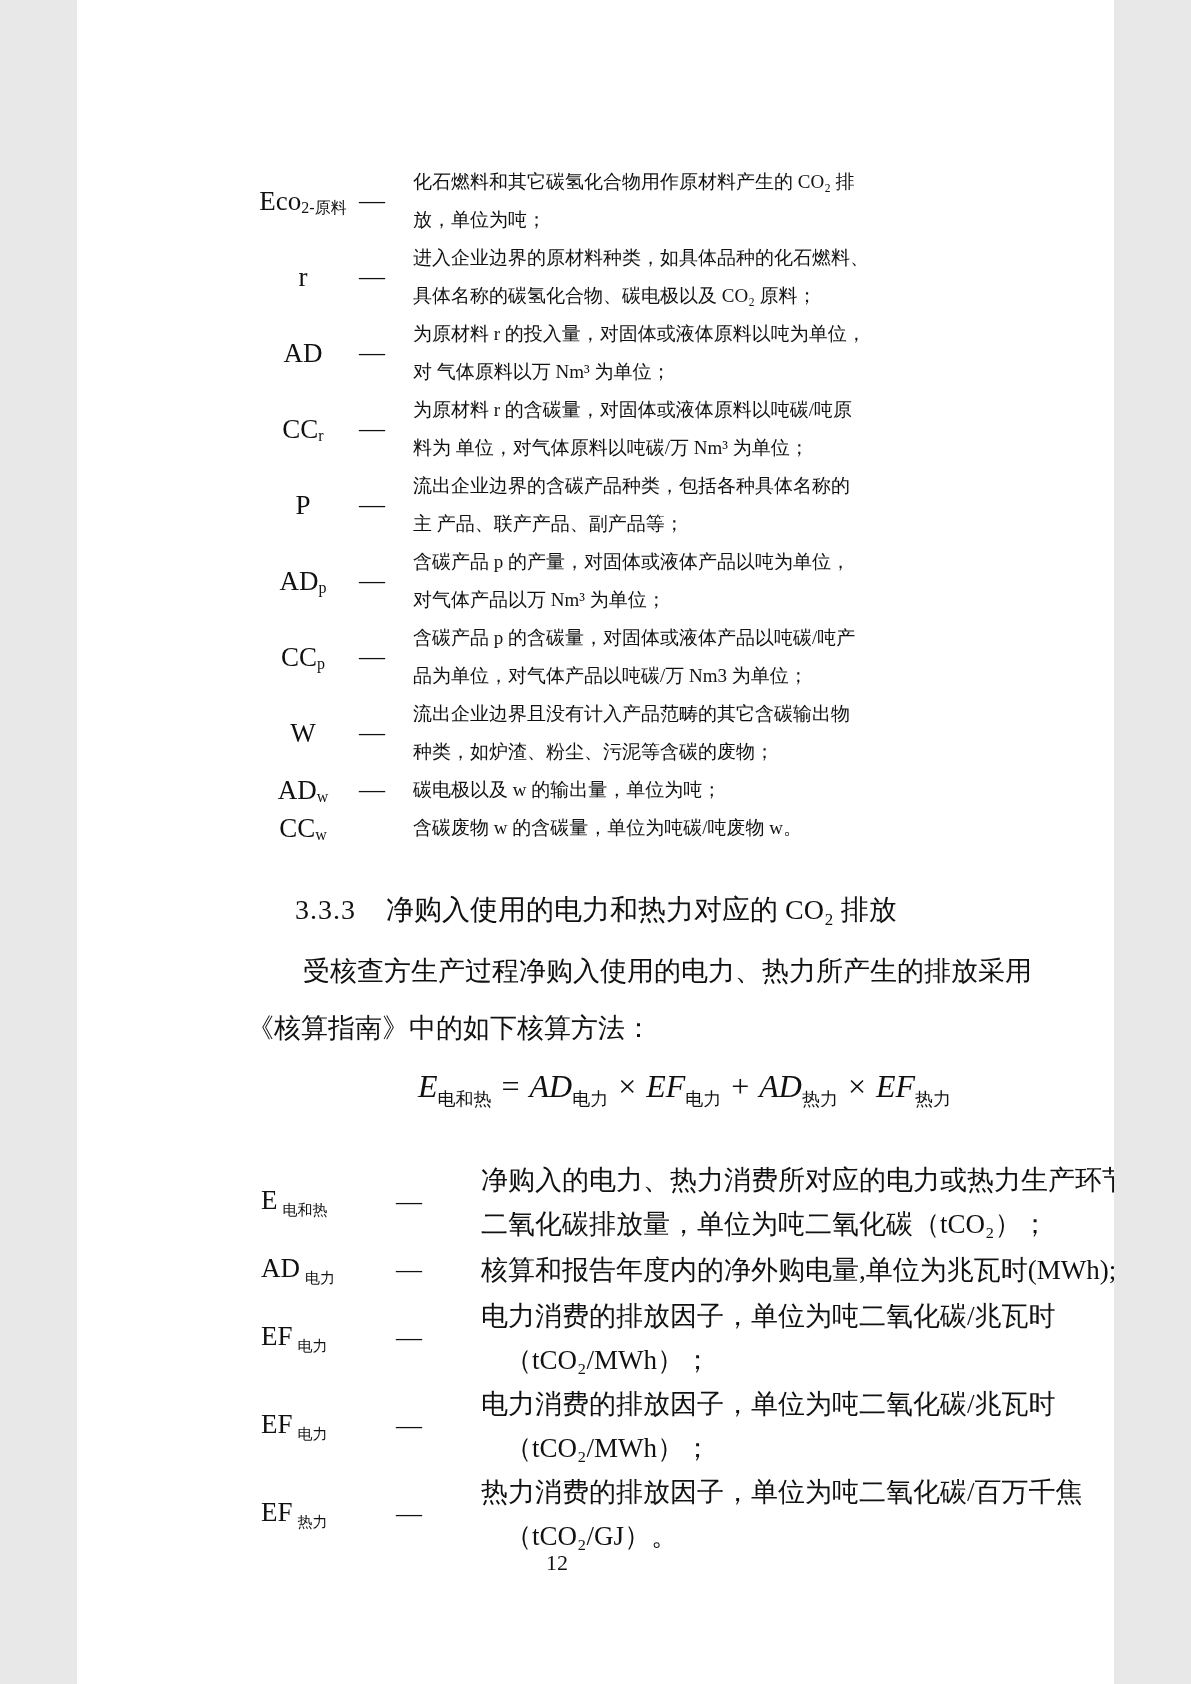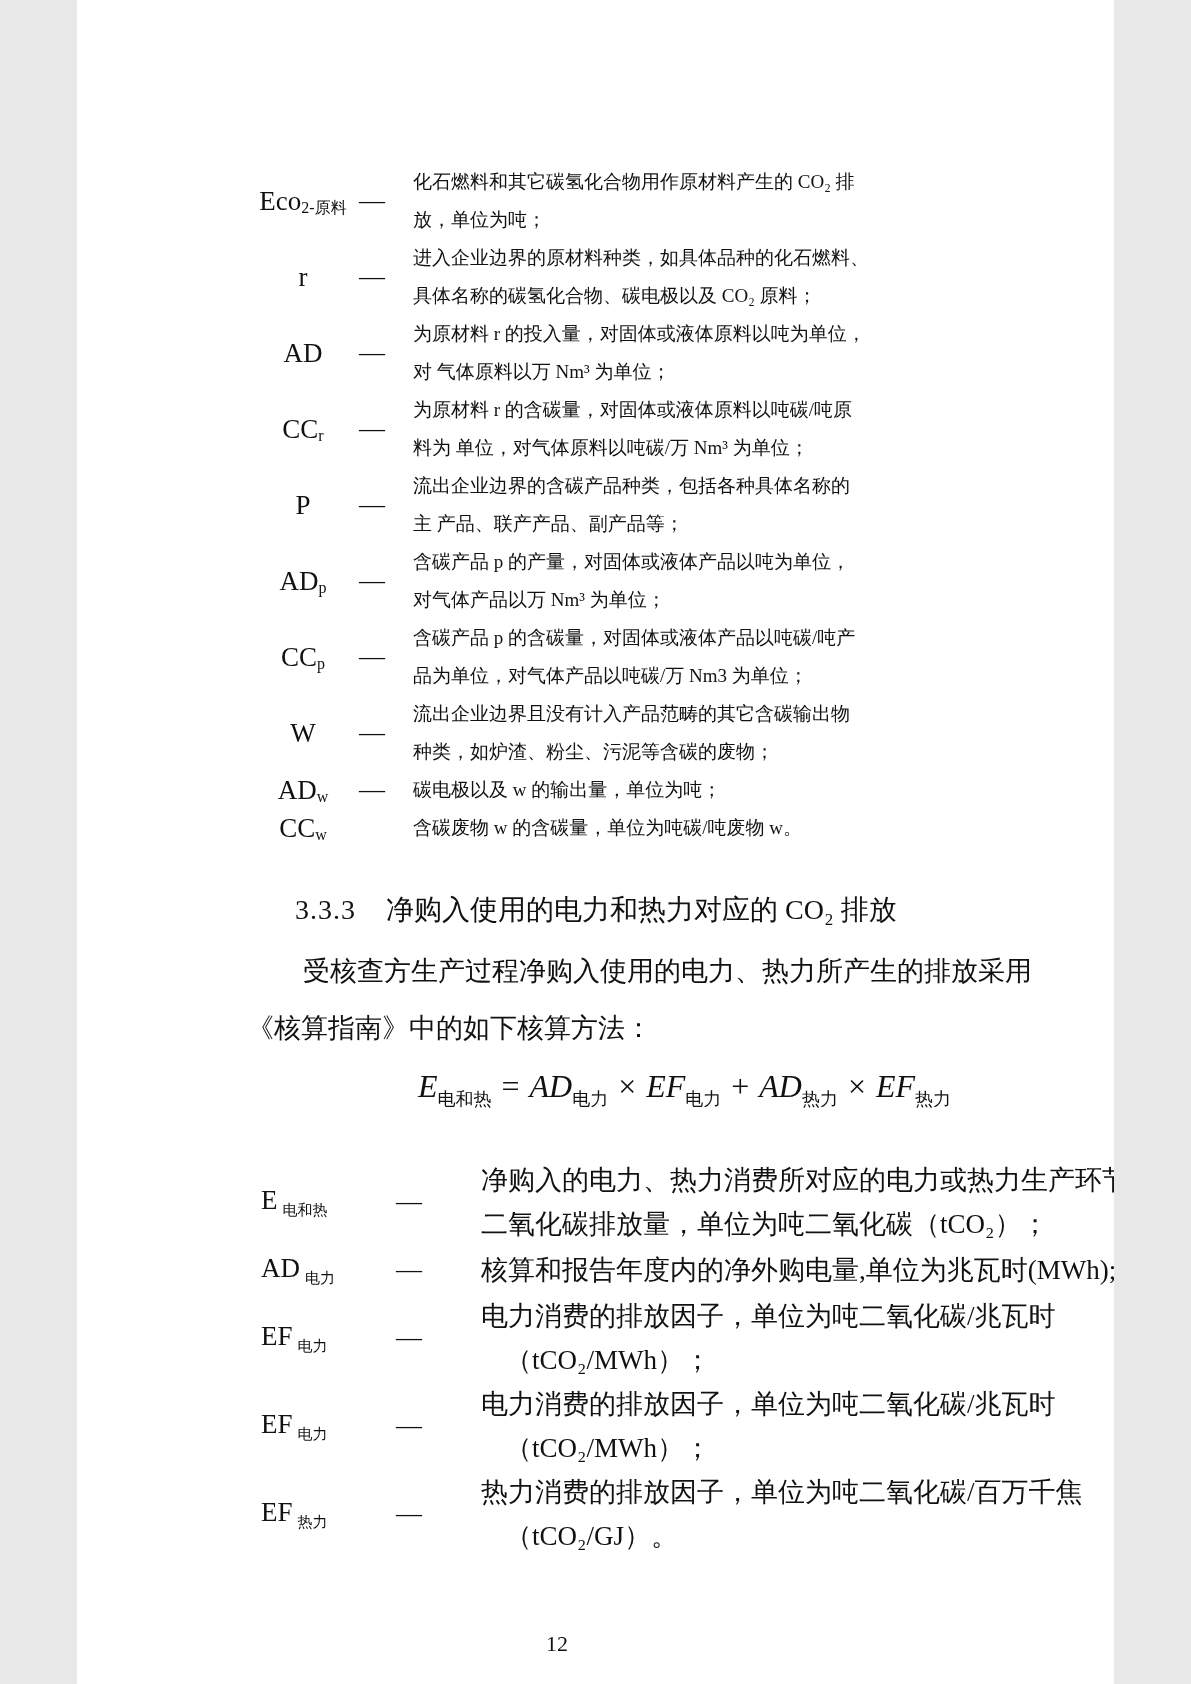--- a/index.html
+++ b/index.html
@@ -34,21 +34,21 @@
   
   .def-table-b{position:absolute;left:170px;top:1158px;width:880px;}
   .def-row-b{display:flex;align-items:center;gap:39px;}
   .cell-label-b{width:110px;flex:0 0 110px;font-size:27px;line-height:44px;padding-left:14px;
     box-sizing:border-box;white-space:nowrap;}
   .cell-dash-b{width:46px;flex:0 0 46px;font-size:26px;line-height:44px;}
   .cell-text-b{flex:1;font-size:27px;line-height:44px;}
   .lbl-sub-b{font-size:15px;position:relative;top:6px;margin-left:5px;}
   .unit-indent{padding-left:24px;}
   
-  .page-number{position:absolute;left:0;top:1631px;width:960px;text-align:center;font-size:22px;}
+  .page-number{position:absolute;left:0;top:1550px;width:960px;text-align:center;font-size:22px;}
 </style>
 </head>
 <body>
 
 <div class="page">
 
   <div class="def-table" id="def-table-top">
       <div class="def-row">
     <div class="cell-label">
           <span class="lbl-base">Eco</span>

